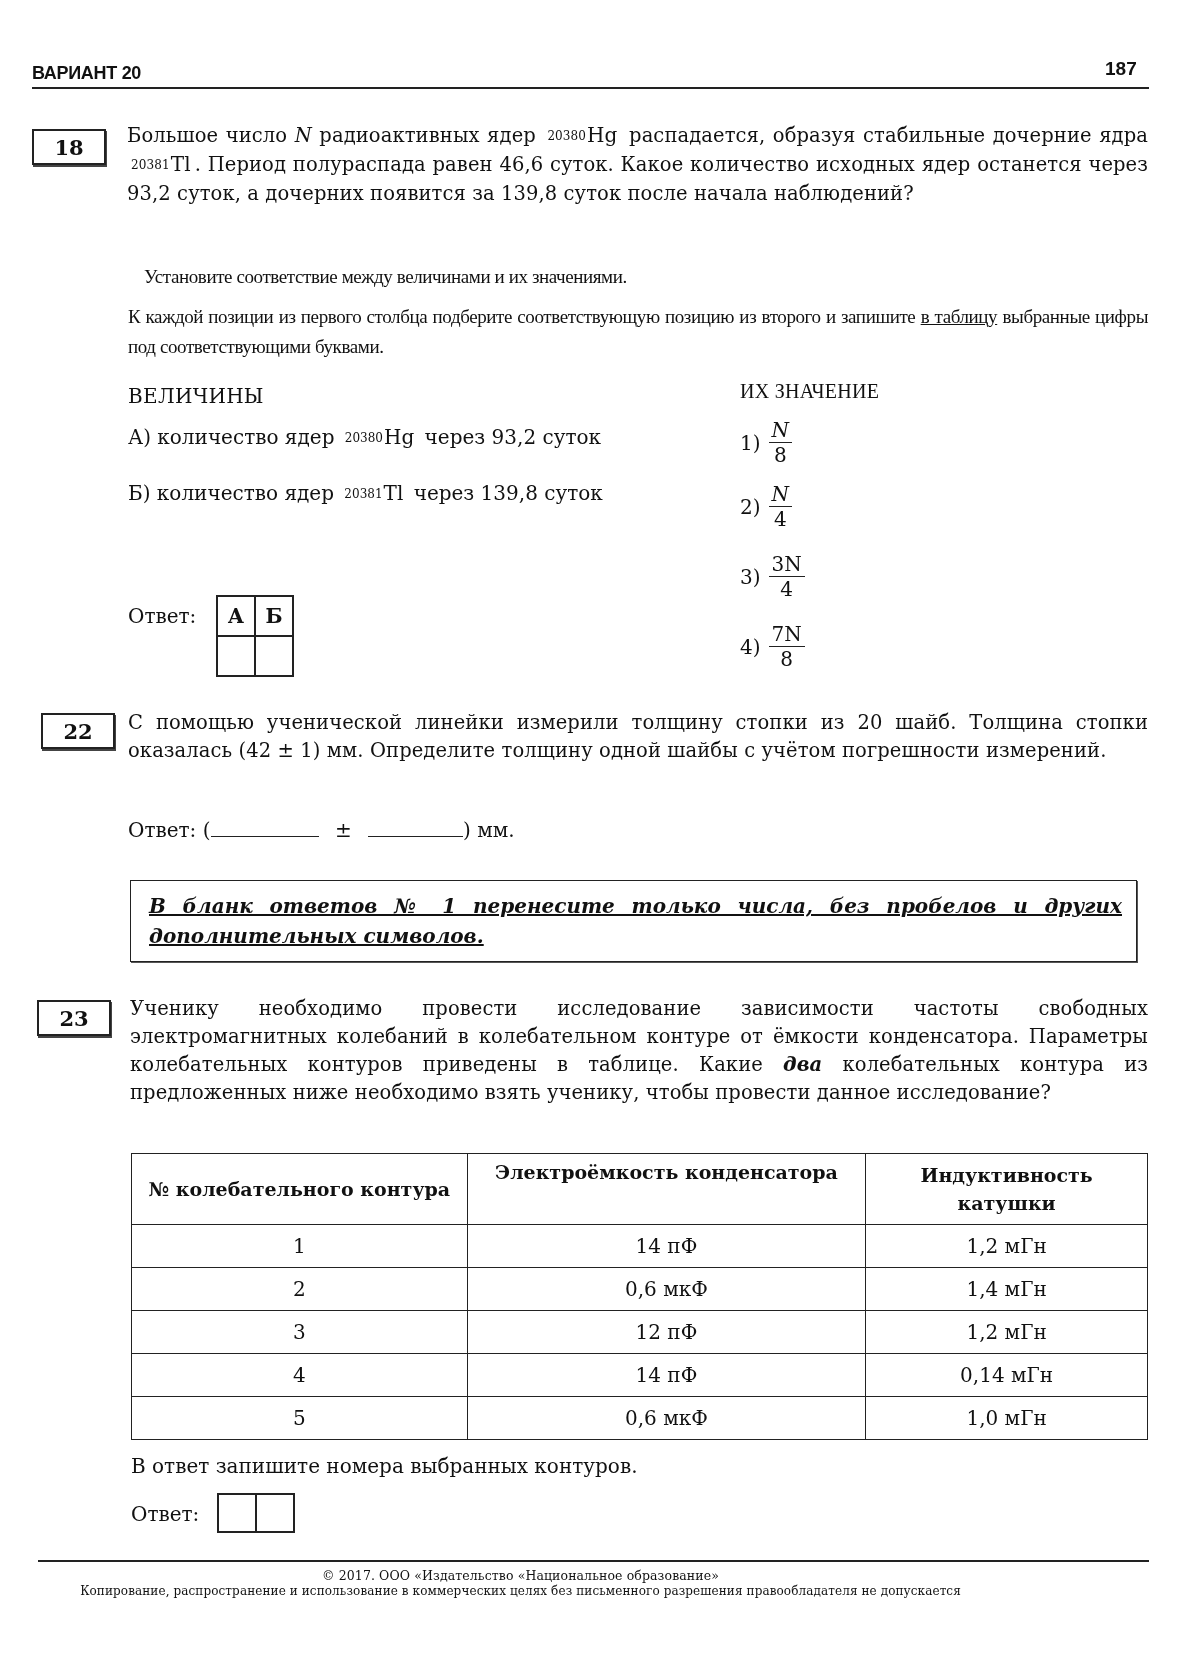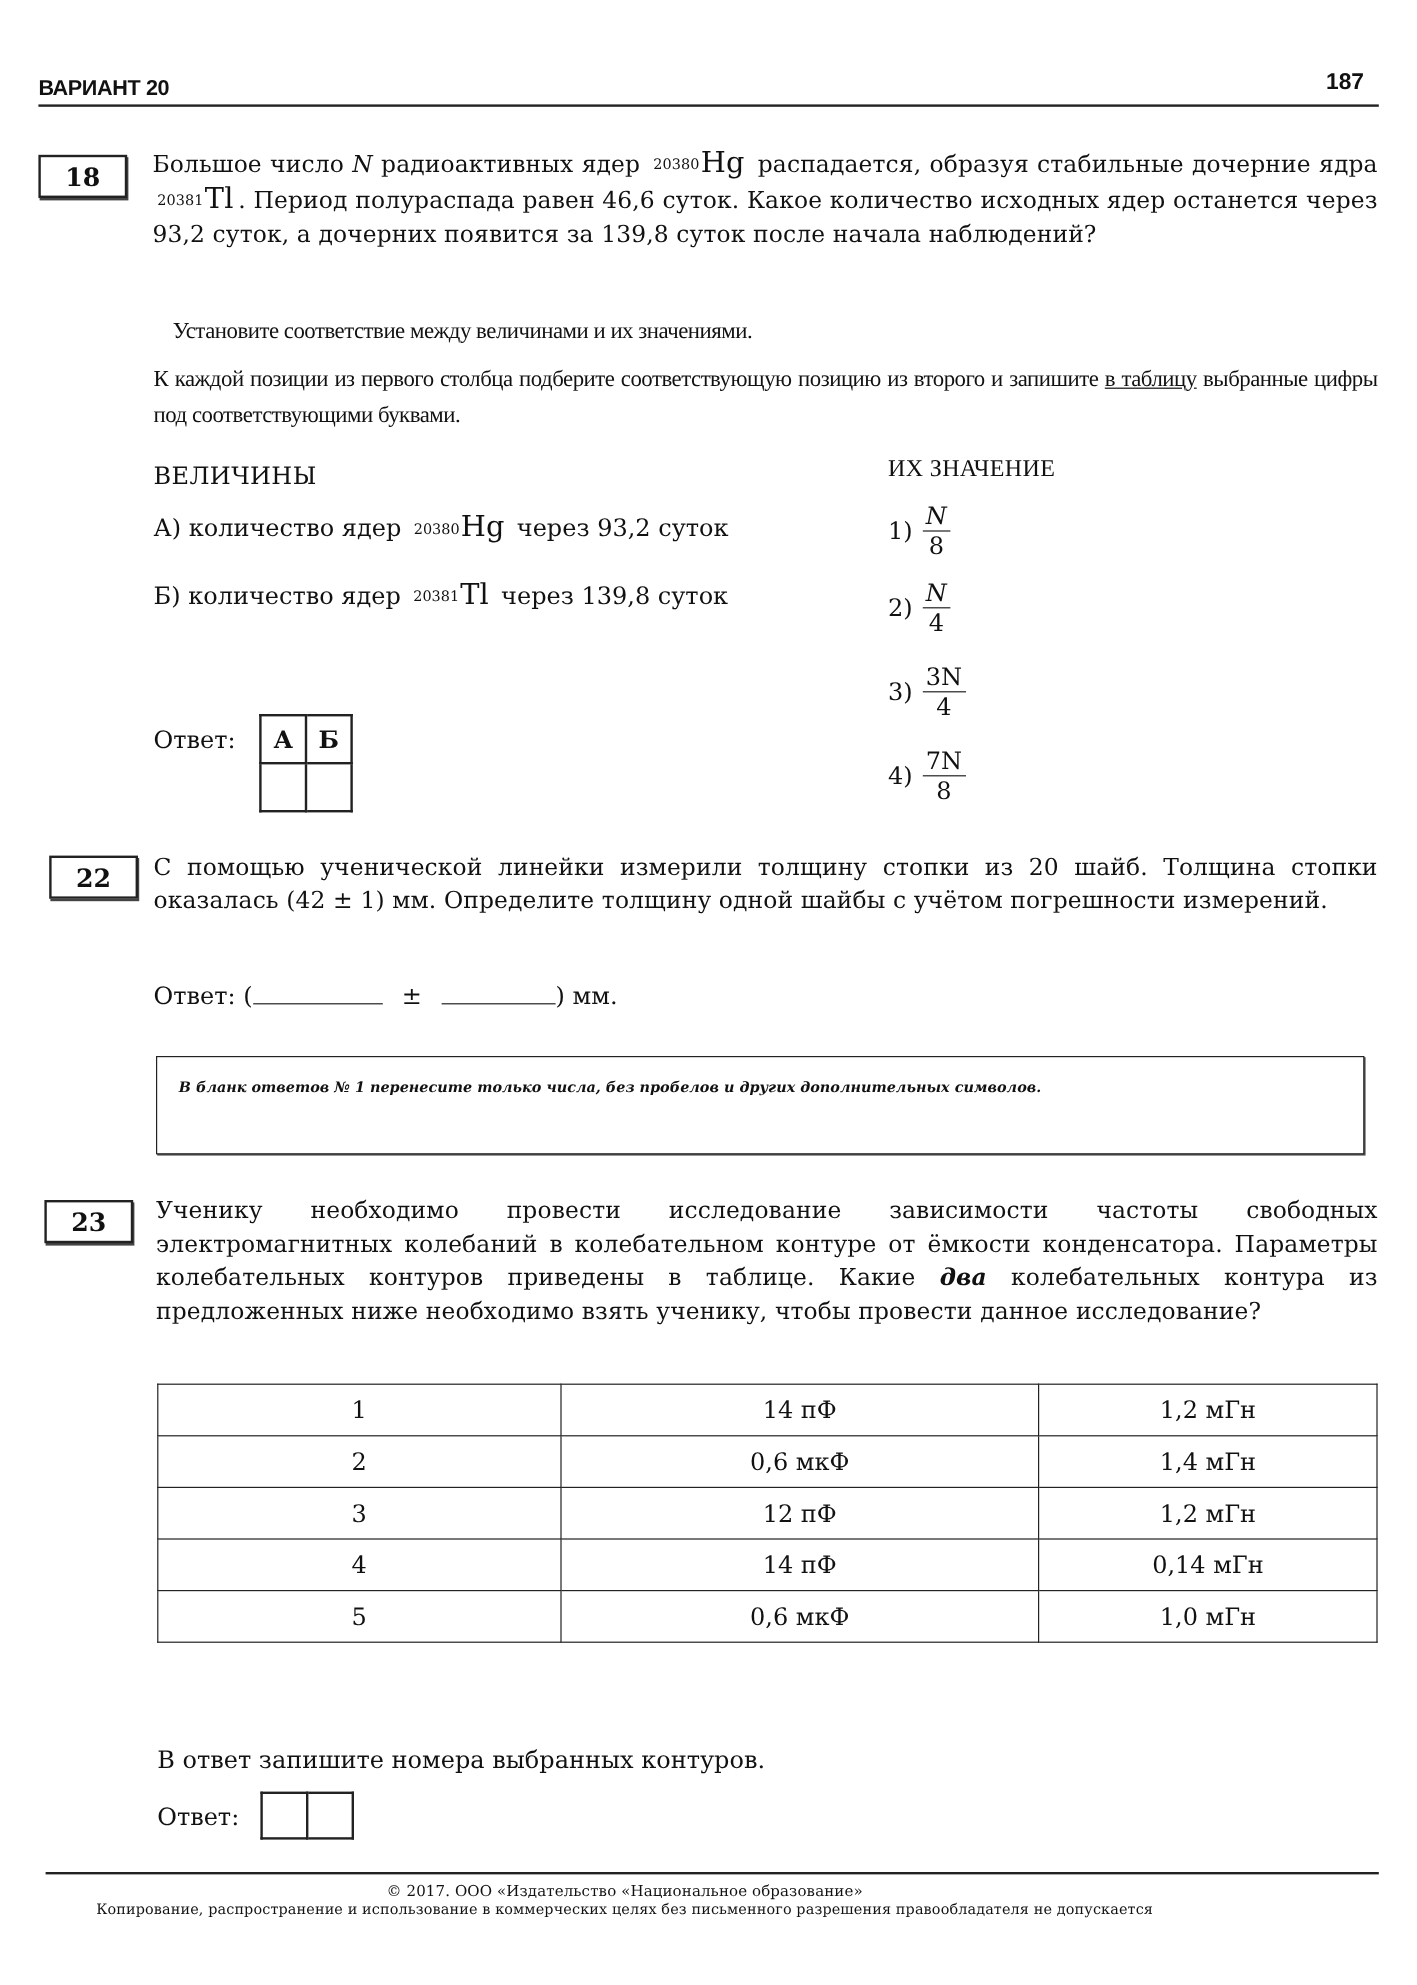--- a/index.html
+++ b/index.html
@@ -25,39 +25,39 @@
       display: flex; align-items: center; justify-content: center;
       box-shadow: 1px 2px 0 #444;
     }
     .para {
       font-size: 19.5px; line-height: 29px; text-align: justify;
       text-align-last: left; letter-spacing: 0.1px;
     }
     .para-narrow { font-size: 19px; line-height: 30px; letter-spacing: -0.4px; font-family: "Liberation Serif", serif; }
     .nuc { display: inline-block; position: relative; white-space: nowrap; margin: 0 4px; }
     .nuc .sc { display: inline-flex; flex-direction: row; vertical-align: middle; font-size: 12px; line-height: 11px; text-align: right; margin-right: 1px; }
-    .nuc .sym { font-size: 24px; }
+    .nuc .sym { font-size: 20px; }
     .ital { font-style: italic; }
     .underline { text-decoration: underline; }
 
     .col-head { font-size: 20px; letter-spacing: 0.3px; }
     .frac { display: inline-flex; flex-direction: column; align-items: center; vertical-align: middle; font-size: 20px; line-height: 24px; margin-left: 8px; }
     .frac .num { border-bottom: 1.5px solid #222; padding: 0 3px; }
     .opt-label { font-size: 20px; vertical-align: middle; }
 
     table.ans { border-collapse: collapse; }
     table.ans td { border: 2px solid #222; width: 36px; height: 38px; text-align: center; font-size: 20px; font-weight: bold; padding: 0; }
 
     .notice {
       left: 130px; top: 880px; width: 1005px; height: 80px; border: 1.5px solid #222;
       box-shadow: 1px 1px 0 #555;
     }
     .notice-text {
       position: absolute; left: 18px; top: 10px; right: 14px;
-      font-size: 12px; line-height: 30px; font-style: italic; font-weight: bold; text-align: justify; text-align-last: left;
+      font-size: 20px; line-height: 30px; font-style: italic; font-weight: bold; text-align: justify; text-align-last: left; text-decoration: underline;
     }
 
     table.data { border-collapse: collapse; position: absolute; left: 131px; top: 1153px; width: 1017px; }
     table.data th, table.data td { border: 1.5px solid #222; text-align: center; }
     table.data th { font-size: 19px; font-weight: bold; line-height: 28px; height: 66px; padding: 0 6px; }
     table.data td { font-size: 20px; height: 40px; }
 
     .blank { display: inline-block; border-bottom: 1.5px solid #222; height: 20px; vertical-align: baseline; }
 
     .footer-rule { left: 38px; top: 1560px; width: 1111px; height: 2px; background: #222; }
@@ -165,20 +165,25 @@
   <span>Ученику необходимо провести исследование зависимости  частоты свободных электромагнитных колебаний в колебательном контуре от ёмкости конденсатора. Параметры колебательных контуров приведены в таблице. Какие </span><span class="ital" style="font-weight:bold;">два</span><span> колебательных контура из предложенных ниже необходимо взять ученику, чтобы провести данное исследование?</span>
 </div>
 
 <table class="data">
   <colgroup>
       <col style="width:336px">
       <col style="width:399px">
       <col style="width:282px">
     </colgroup>
   <tbody>
+      <tr>
+    <th>№ колебательного контура</th>
+    <th style="vertical-align:top; padding-top:4px;">Электроёмкость конденсатора</th>
+    <th>Индуктивность катушки</th>
+  </tr>
   <tr>
     <td>1</td>
     <td>14 пФ</td>
     <td>1,2 мГн</td>
   </tr>
   <tr>
     <td>2</td>
     <td>0,6 мкФ</td>
     <td>1,4 мГн</td>
   </tr>

